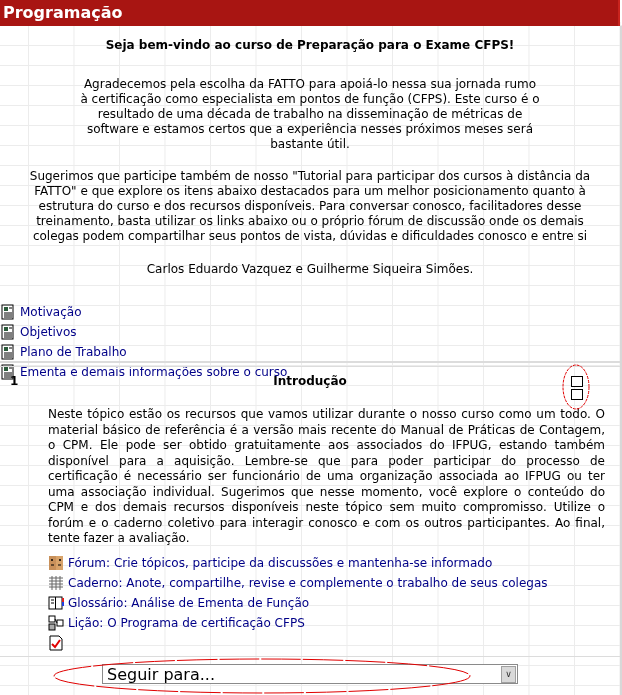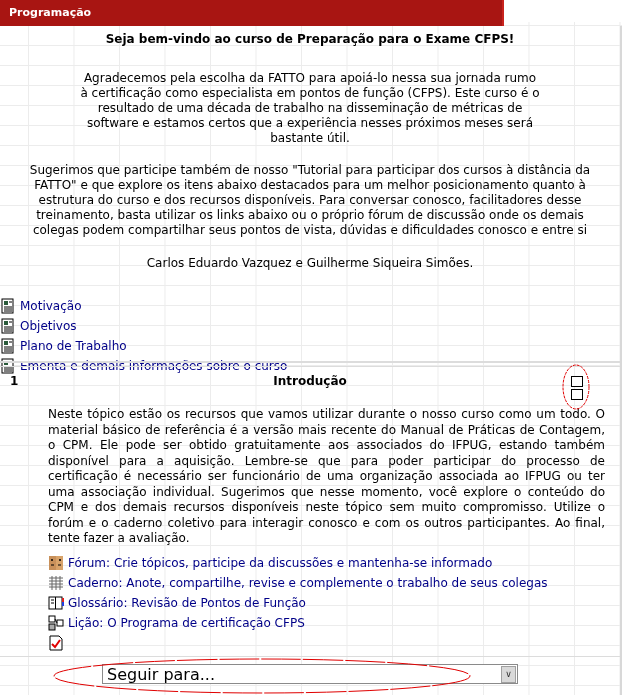--- a/index.html
+++ b/index.html
@@ -13,28 +13,28 @@
     .grid-bg {
       position: absolute; left: 0; top: 22px; width: 622px; height: 673px;
       background-image:
         linear-gradient(to right, #ececec 1px, transparent 1px),
         linear-gradient(to bottom, #ececec 1px, transparent 1px);
       background-size: 45.5px 20px;
       background-position: 28px 3px;
       z-index: 0;
     }
     .header {
-      position: absolute; left: 0; top: 0; width: 504px; height: 26px;
+      position: absolute; left: 0; top: 0; width: 620px; height: 26px;
       background: #a81512; border-right: 2px solid #c8231d;
-      color: #fff; font-weight: bold; font-size: 11px;
-      line-height: 26px; padding-left: 9px; box-sizing: border-box; z-index: 2;
+      color: #fff; font-weight: bold; font-size: 16px;
+      line-height: 26px; padding-left: 3px; box-sizing: border-box; z-index: 2;
     }
     .content { position: absolute; left: 0; top: 26px; width: 620px; z-index: 1; }
     .right-edge { position: absolute; right: 0; top: 26px; width: 2px; height: 669px; background: #d8d8d8; z-index: 2; }
-    .welcome { margin-top: 6px; font-weight: bold; font-size: 12px; text-align: center; }
+    .welcome { margin-top: 12px; font-weight: bold; font-size: 12px; text-align: center; }
     p.para { margin: 0; text-align: center; line-height: 15px; padding: 0 28px; }
     .p1 { margin-top: 25px !important; }
     .p2 { margin-top: 17px !important; }
     .authors { margin-top: 18px !important; text-align: center; }
     .links { margin-top: 25px; }
     .link-row { height: 20px; display: flex; align-items: center; }
     .link-row a { color: #000088; text-decoration: none; font-size: 12px; margin-left: 4px; }
     .icon { width: 16px; height: 16px; display: inline-block; flex: none; }
     .sep { position: absolute; left: 0; width: 620px; height: 2px; background: #dcdcdc; }
     .topic-head { position: absolute; top: 346px; left: 0; width: 620px; height: 22px; }
@@ -160,21 +160,21 @@
   </div>
   <div class="link-row">
     <svg class="icon" viewBox="0 0 16 16">
         <rect x="1" y="2" width="13" height="12" fill="#fff" stroke="#000"></rect>
         <line x1="7.5" y1="2" x2="7.5" y2="14" stroke="#000"></line>
         <line x1="3" y1="5" x2="6" y2="5" stroke="#000"></line>
         <line x1="3" y1="8" x2="6" y2="8" stroke="#000"></line>
         <rect x="14" y="3" width="2" height="4" fill="#e02020"></rect>
         <rect x="14" y="7" width="2" height="4" fill="#2040e0"></rect>
       </svg>
-    <a href="#">Glossário: Revisão de Pontos de Função</a>
+    <a href="#">Glossário: Análise de Ementa de Função</a>
   </div>
   <div class="link-row">
     <svg class="icon" viewBox="0 0 16 16">
         <rect x="1" y="1" width="6" height="6" fill="#fff" stroke="#000"></rect>
         <rect x="1" y="9" width="6" height="6" fill="#aaa" stroke="#000"></rect>
         <rect x="9" y="5" width="6" height="6" fill="#fff" stroke="#000"></rect>
         <line x1="7" y1="4" x2="9" y2="8" stroke="#000"></line>
       </svg>
     <a href="#">Lição: O Programa de certificação CFPS</a>
   </div>

